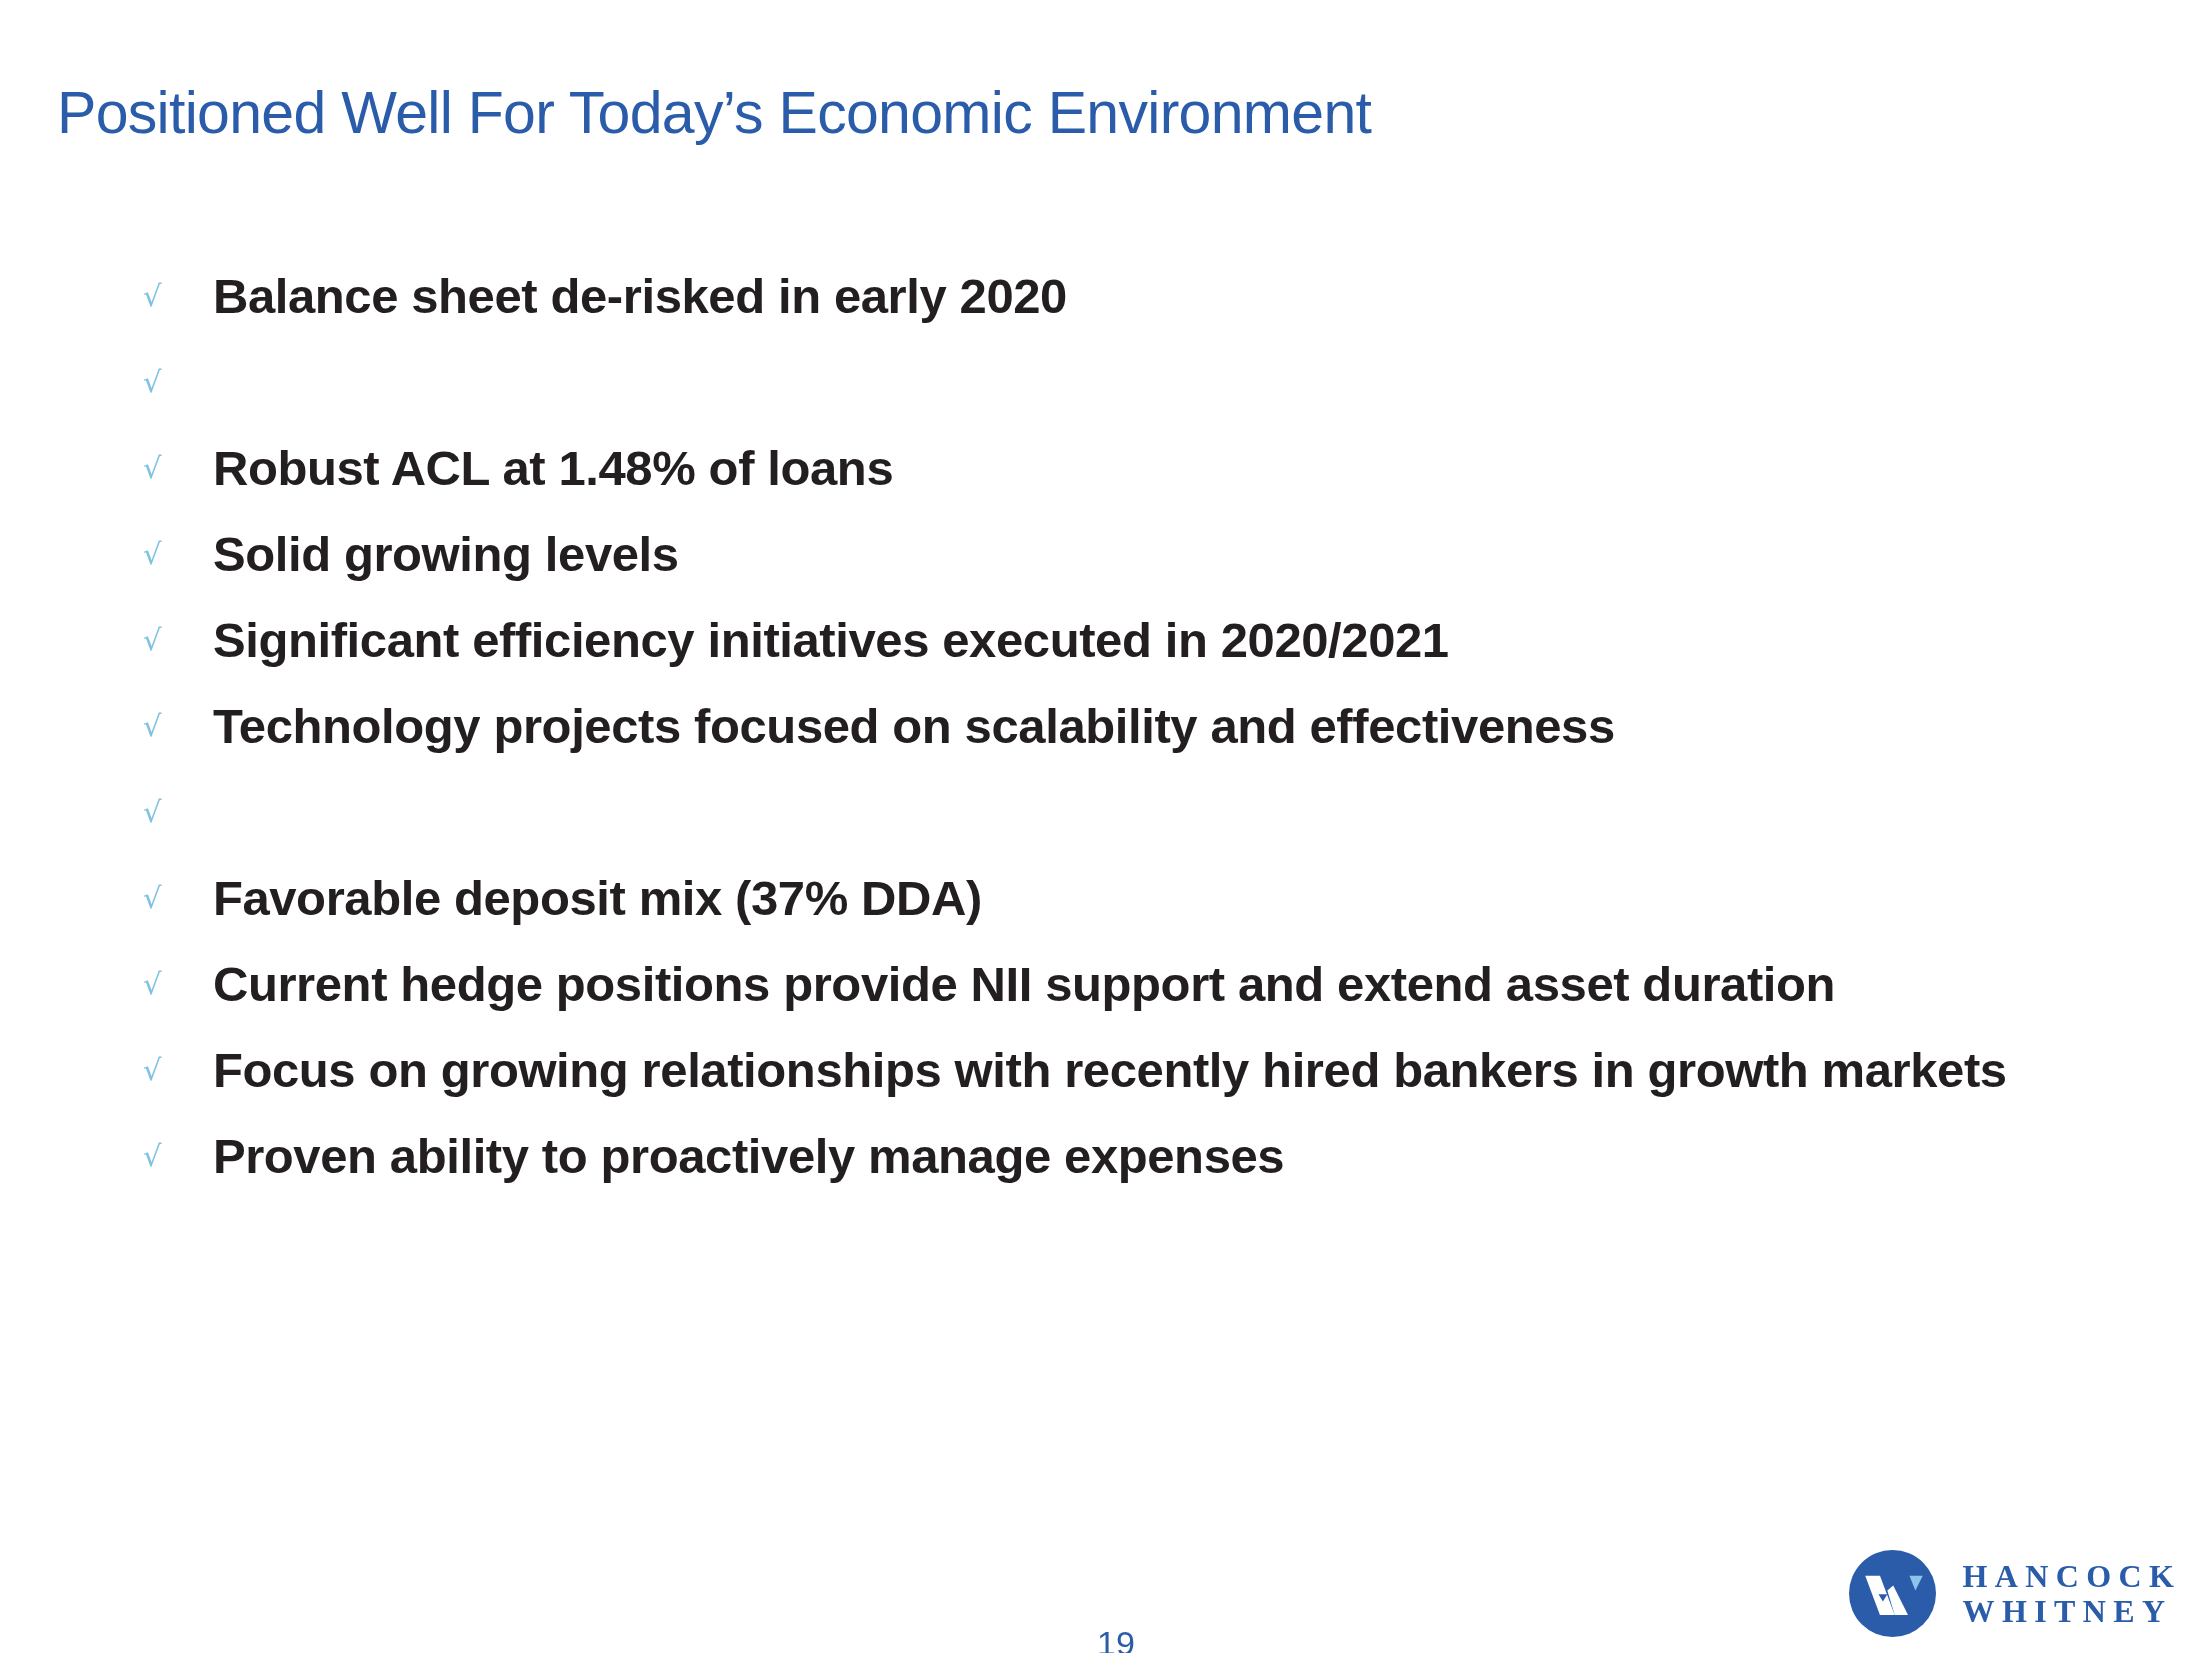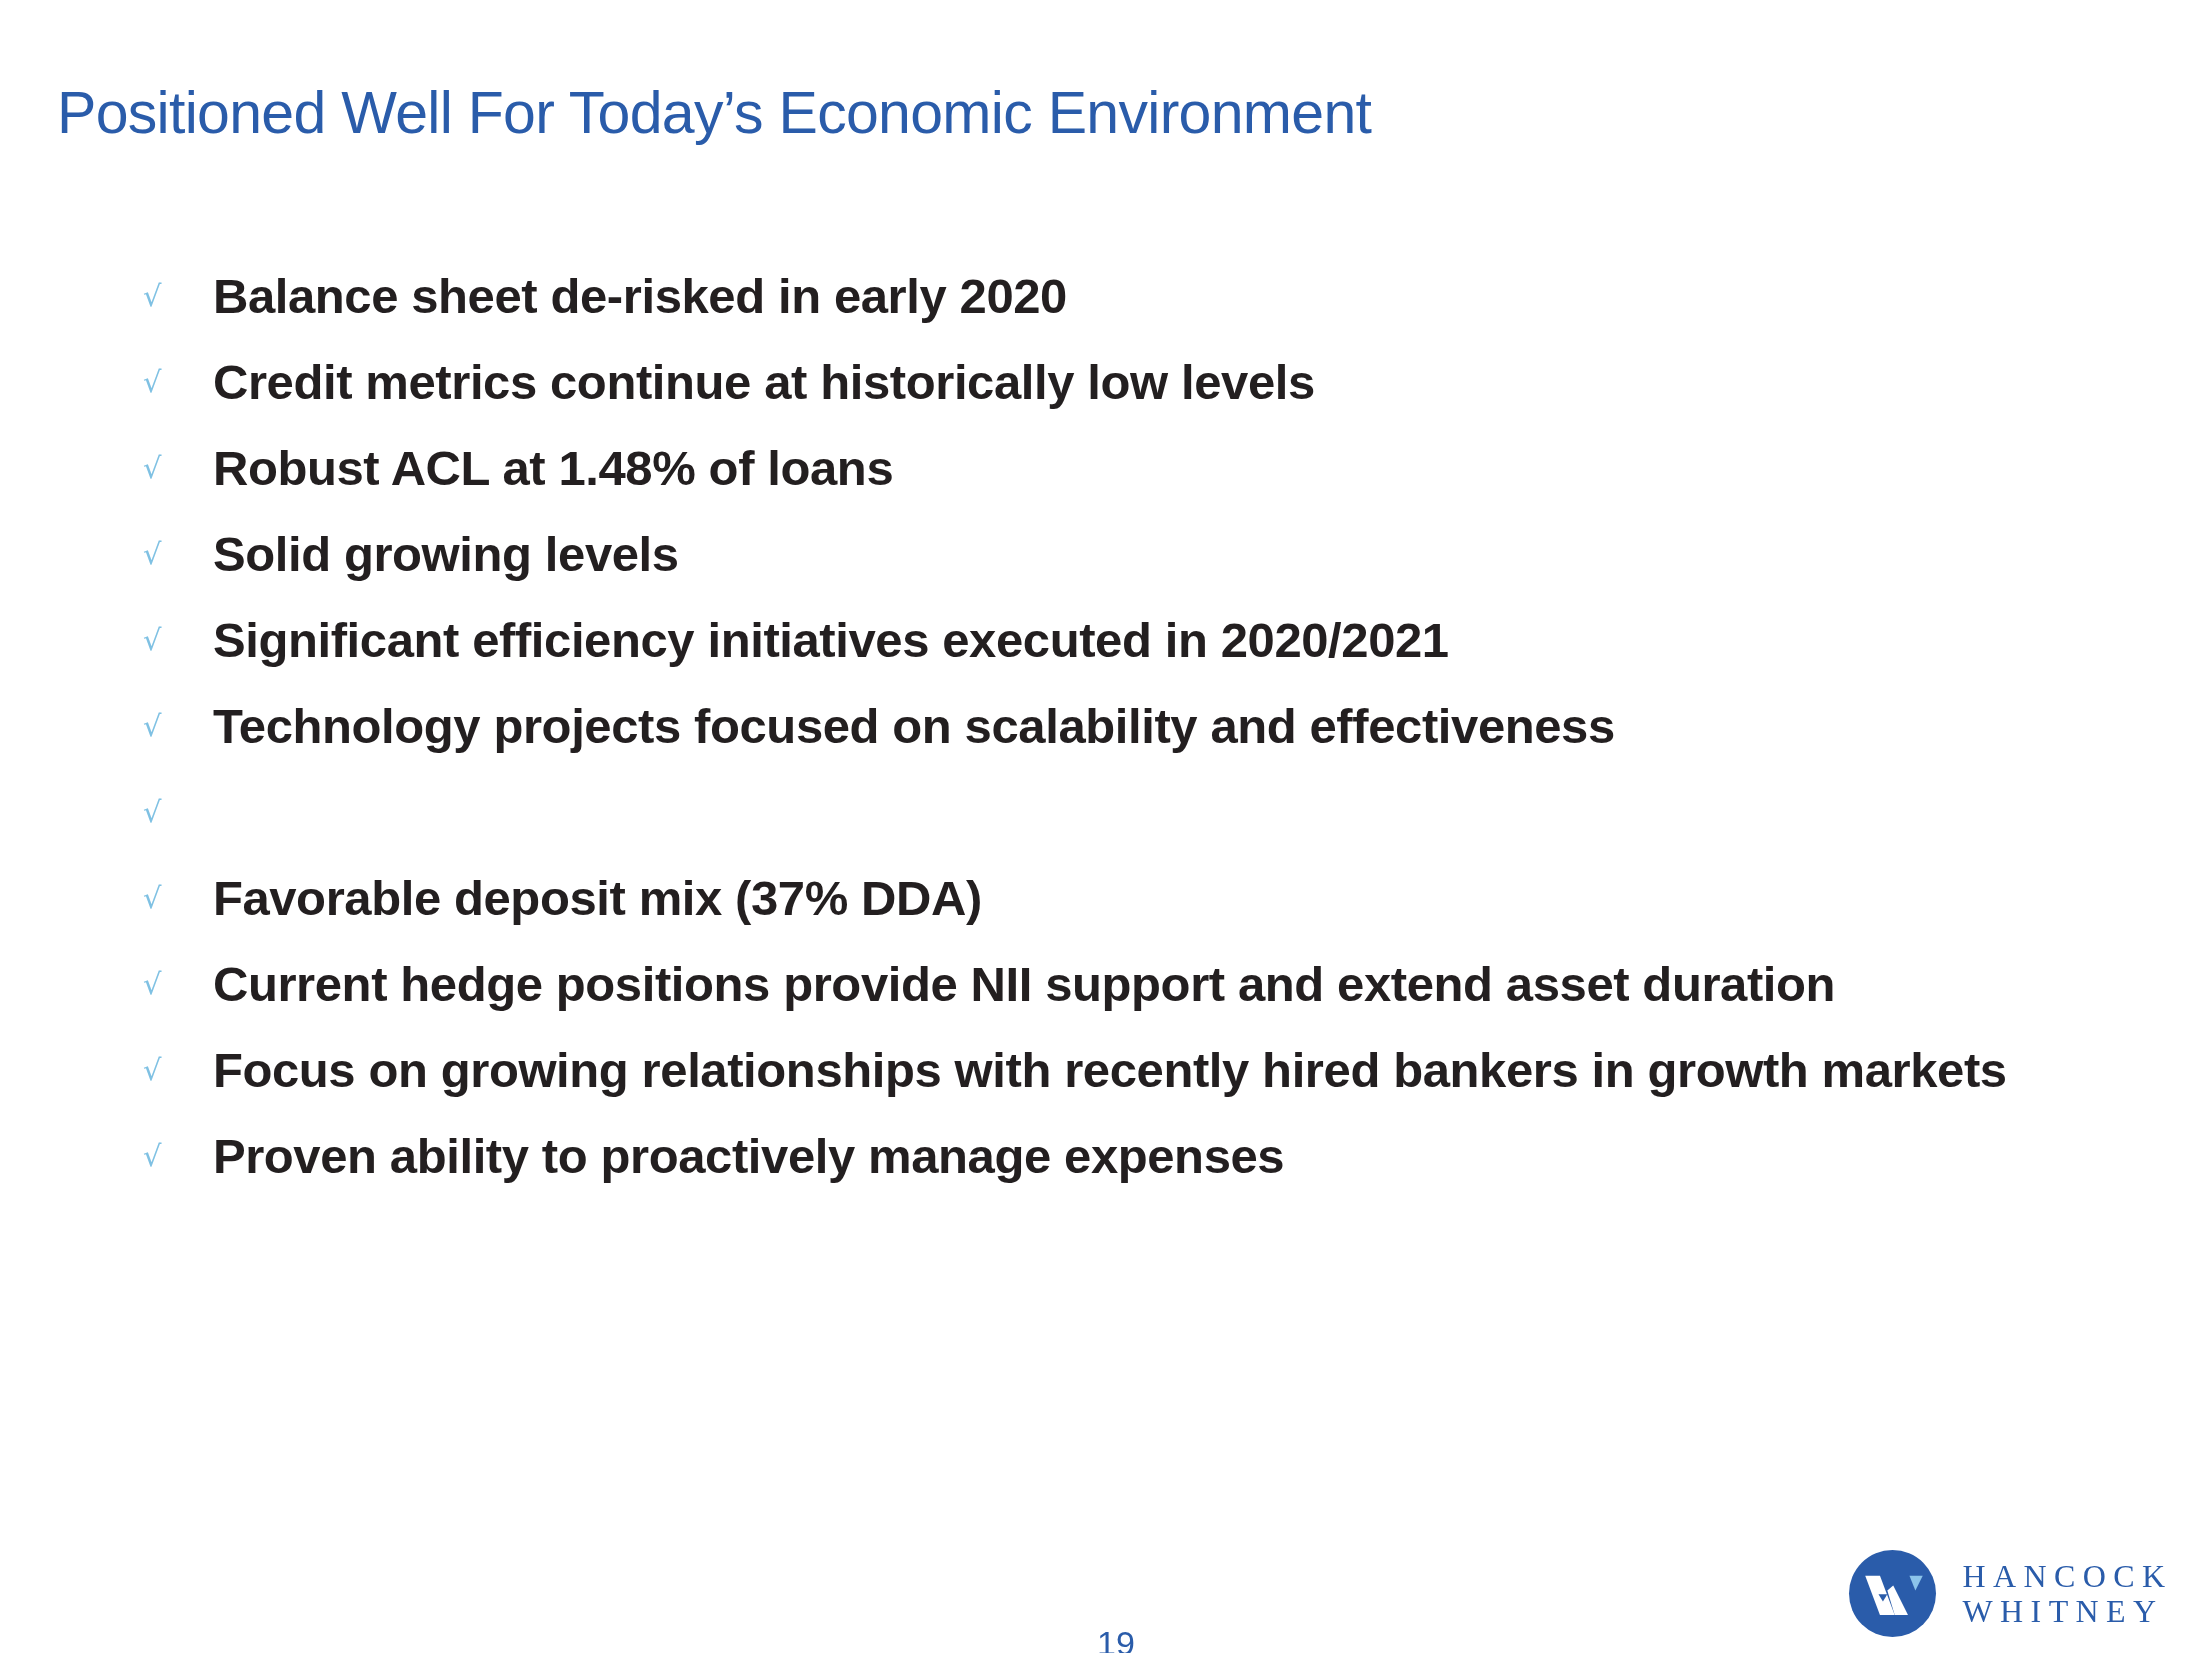--- a/index.html
+++ b/index.html
@@ -10,35 +10,34 @@
              letter-spacing: -0.7px; white-space: nowrap; }
     .bullets { position: absolute; left: 140px; top: 253px; margin: 0; padding: 0; list-style: none; }
     .bullet { display: flex; align-items: center; height: 86px; }
     .check { width: 70px; font-family: "DejaVu Serif", serif; font-size: 29px;
              color: #7fc1e3; padding-left: 2.9px; }
     .btext { font-size: 49px; color: #231f20; white-space: nowrap; letter-spacing: -0.4px; font-weight: bold; }
     .page-num { position: absolute; left: 1097px; top: 1624px; font-size: 34px; color: #2a5caa; }
     .logo { position: absolute; left: 1849px; top: 1550px; display: flex; align-items: center; }
     .logo-circle { width: 87px; height: 87px; border-radius: 50%; background: #2a5caa; position: relative; }
     .logo-text { margin-left: 26.5px; font-family: "Liberation Serif", serif; font-size: 32px;
-                 color: #2a5caa; letter-spacing: 7.4px; line-height: 35px; }
+                 color: #2a5caa; letter-spacing: 7.4px; line-height: 35px; font-weight: bold; }
   </style>
 </head>
 <body>
 
 <h1 class="title">Positioned Well For Today’s Economic Environment</h1>
 
 <ul class="bullets">
   <li class="bullet">
       <span class="check">√</span>
       <span class="btext">Balance sheet de-risked in early 2020</span>
     </li>
   <li class="bullet">
       <span class="check">√</span>
-      <span class="btext">Credit metrics continue at historically low levels</span>
     </li>
   <li class="bullet">
       <span class="check">√</span>
       <span class="btext">Robust ACL at 1.48% of loans</span>
     </li>
   <li class="bullet">
       <span class="check">√</span>
       <span class="btext">Solid growing levels</span>
     </li>
   <li class="bullet">

